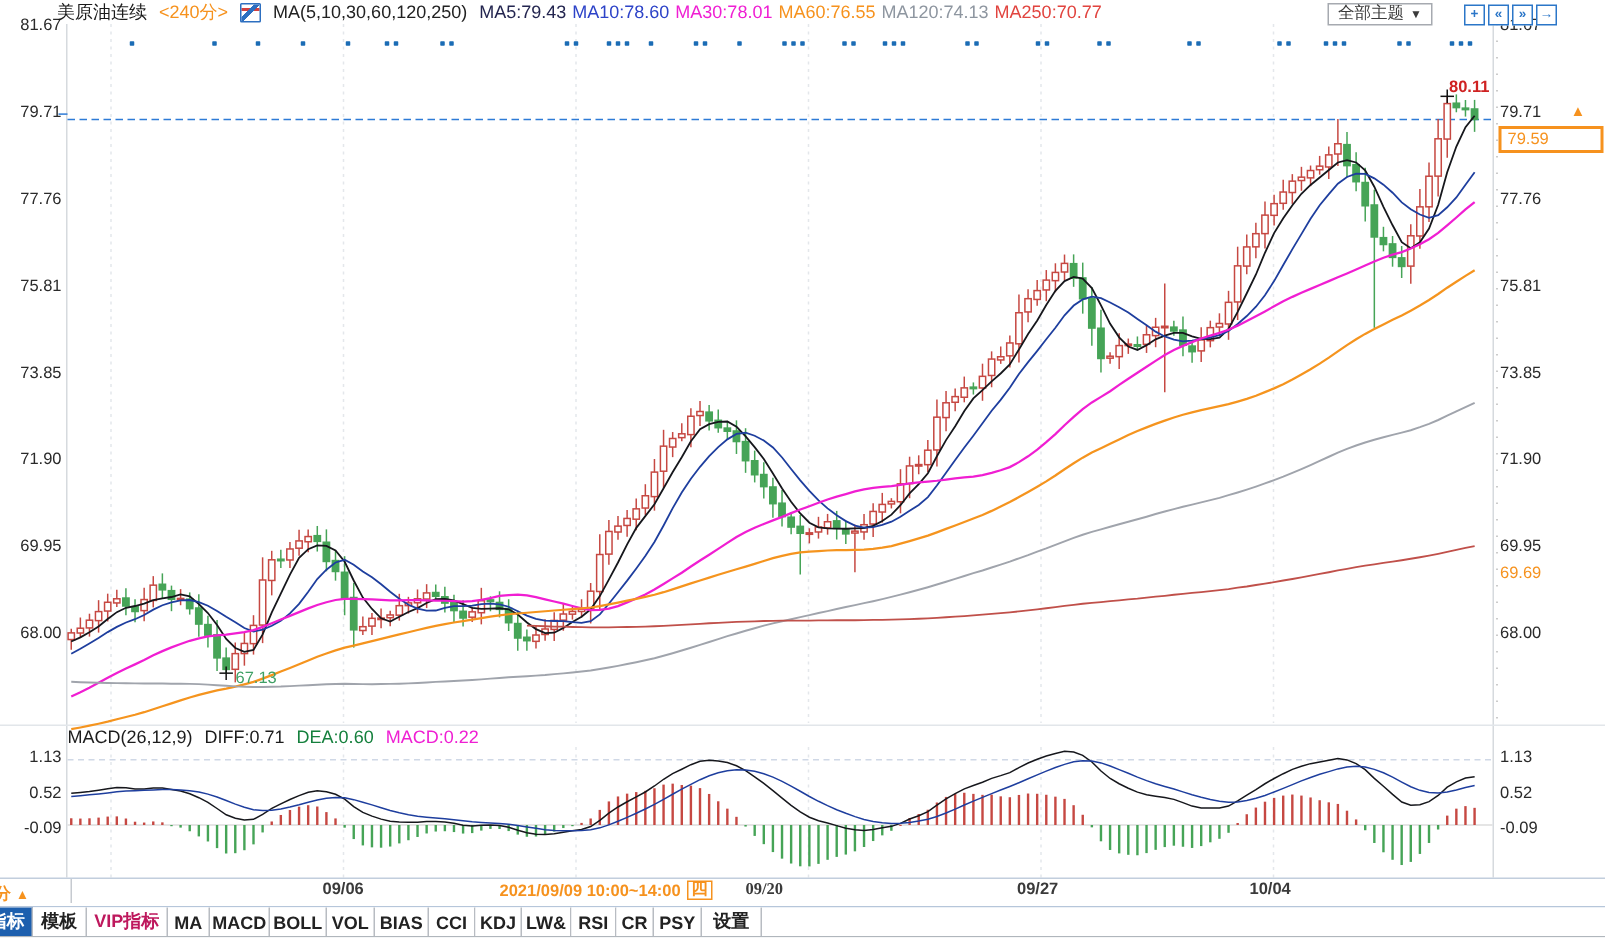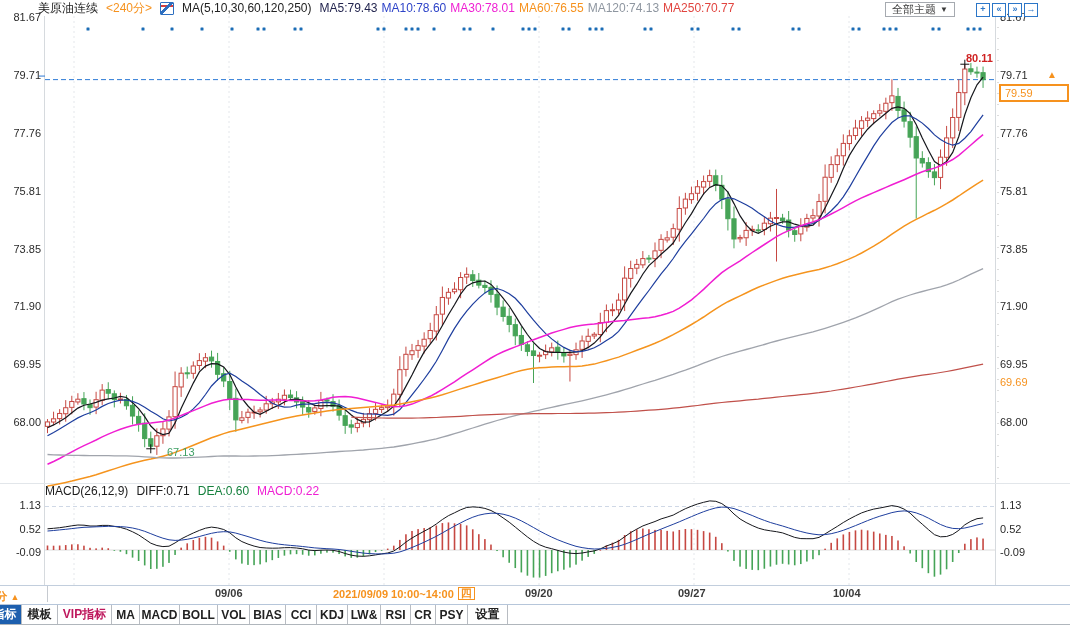--- a/index.html
+++ b/index.html
@@ -20,21 +20,21 @@
   #hdr-right{position:absolute;right:70px;top:1px;display:flex;gap:19px;align-items:center;}
   #theme-btn{border:1px solid #a6aab0;color:#3a3a3a;font-size:11px;height:13px;line-height:13px;
              padding:0 6px;background:#fff;display:flex;align-items:center;gap:4px;}
   .hdr-icon{width:12px;height:12px;border:1px solid #2b76c8;color:#2b76c8;font-size:9px;line-height:11px;
             text-align:center;background:#fff;font-weight:bold;}
   
   #last-price-box{position:absolute;left:999px;top:84px;width:62px;height:14px;border:2px solid #f6921e;
       color:#f6921e;font-size:11px;line-height:14px;padding-left:4px;background:#fff;}
   #ref-price{color:#f6921e;}
   #high-label{color:#cf2222;font-weight:bold;}
-  #low-label{color:#3fa065;padding-left:10px;}
+  #low-label{color:#3fa065;}
   #axis-arrow{color:#f6921e;font-size:10px;}
   
   #macd-row{position:absolute;left:45px;top:484px;font-size:12px;color:#1c1c1c;display:flex;gap:8px;z-index:4;}
   #macd-dea{color:#15803d;} #macd-macd{color:#ef1fd3;}
   
   #xaxis{position:absolute;left:0;top:586px;width:1070px;height:18px;z-index:4;}
   #period-cell{position:absolute;left:0;top:0;width:47px;height:16px;overflow:hidden;border-right:1px solid #c6cad0;}
   #period-cell span{display:inline-block;margin-left:-11px;color:#f6921e;font-weight:bold;font-size:11px;}
   #period-cell b{color:#f6921e;font-size:9px;}
   .xlab{position:absolute;top:1px;font-size:11px;font-weight:bold;color:#3a3a3a;}
@@ -655,21 +655,21 @@
     <span>DIFF:0.71</span>
     <span id="macd-dea">DEA:0.60</span>
     <span id="macd-macd">MACD:0.22</span>
   </div>
 
   <div id="xaxis">
     <div id="period-cell"><span><span>240分</span> <b>▲</b></span></div>
     <div id="xlabels">
         <div class="xlab" style="left: 60px; margin-top: 24px;">08/28</div>
         <div class="xlab" style="left: 215px;">09/06</div>
-        <div class="xlab" style="left: 525px;">09/20</div>
+        <div class="xlab" style="left: 497px; font-family: Liberation Serif, serif;">09/20</div>
         <div class="xlab" style="left: 678px;">09/27</div>
         <div class="xlab" style="left: 833px;">10/04</div>
       </div>
     <div id="sel-date" style="left: 333px;">
       <span>2021/09/09 10:00~14:00</span>
       <span id="sel-wd">四</span>
     </div>
 
   </div>
 

